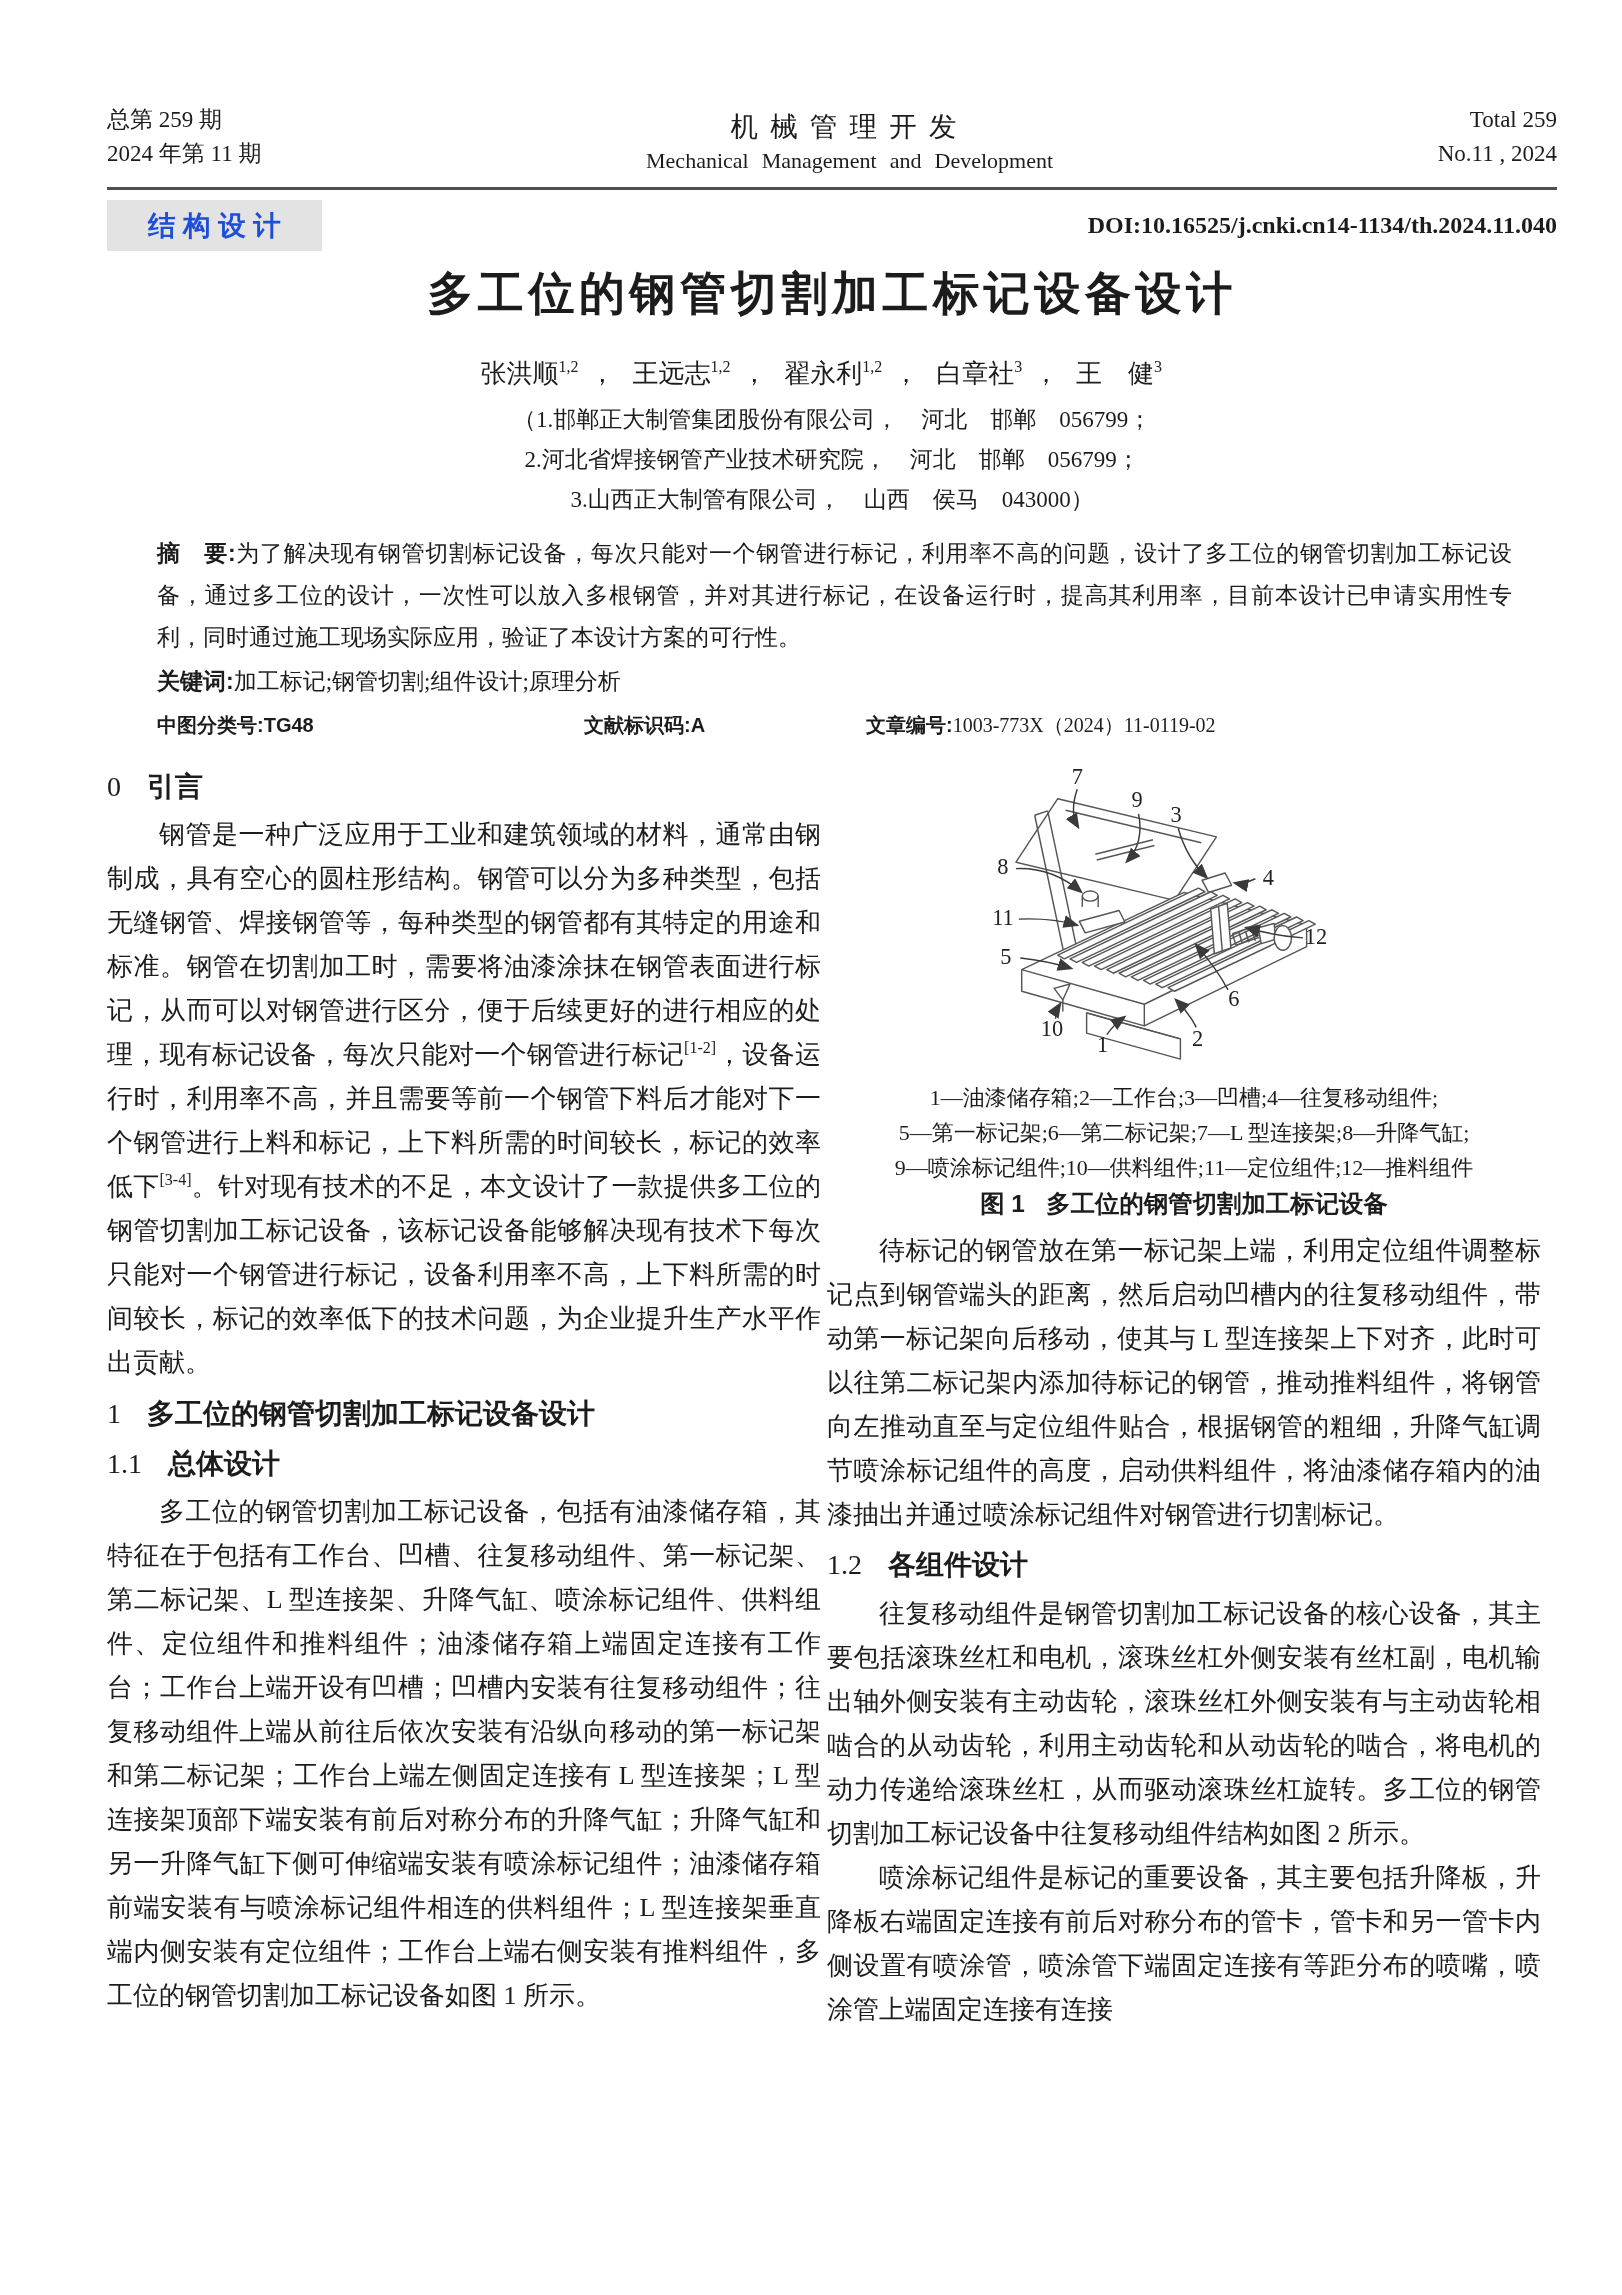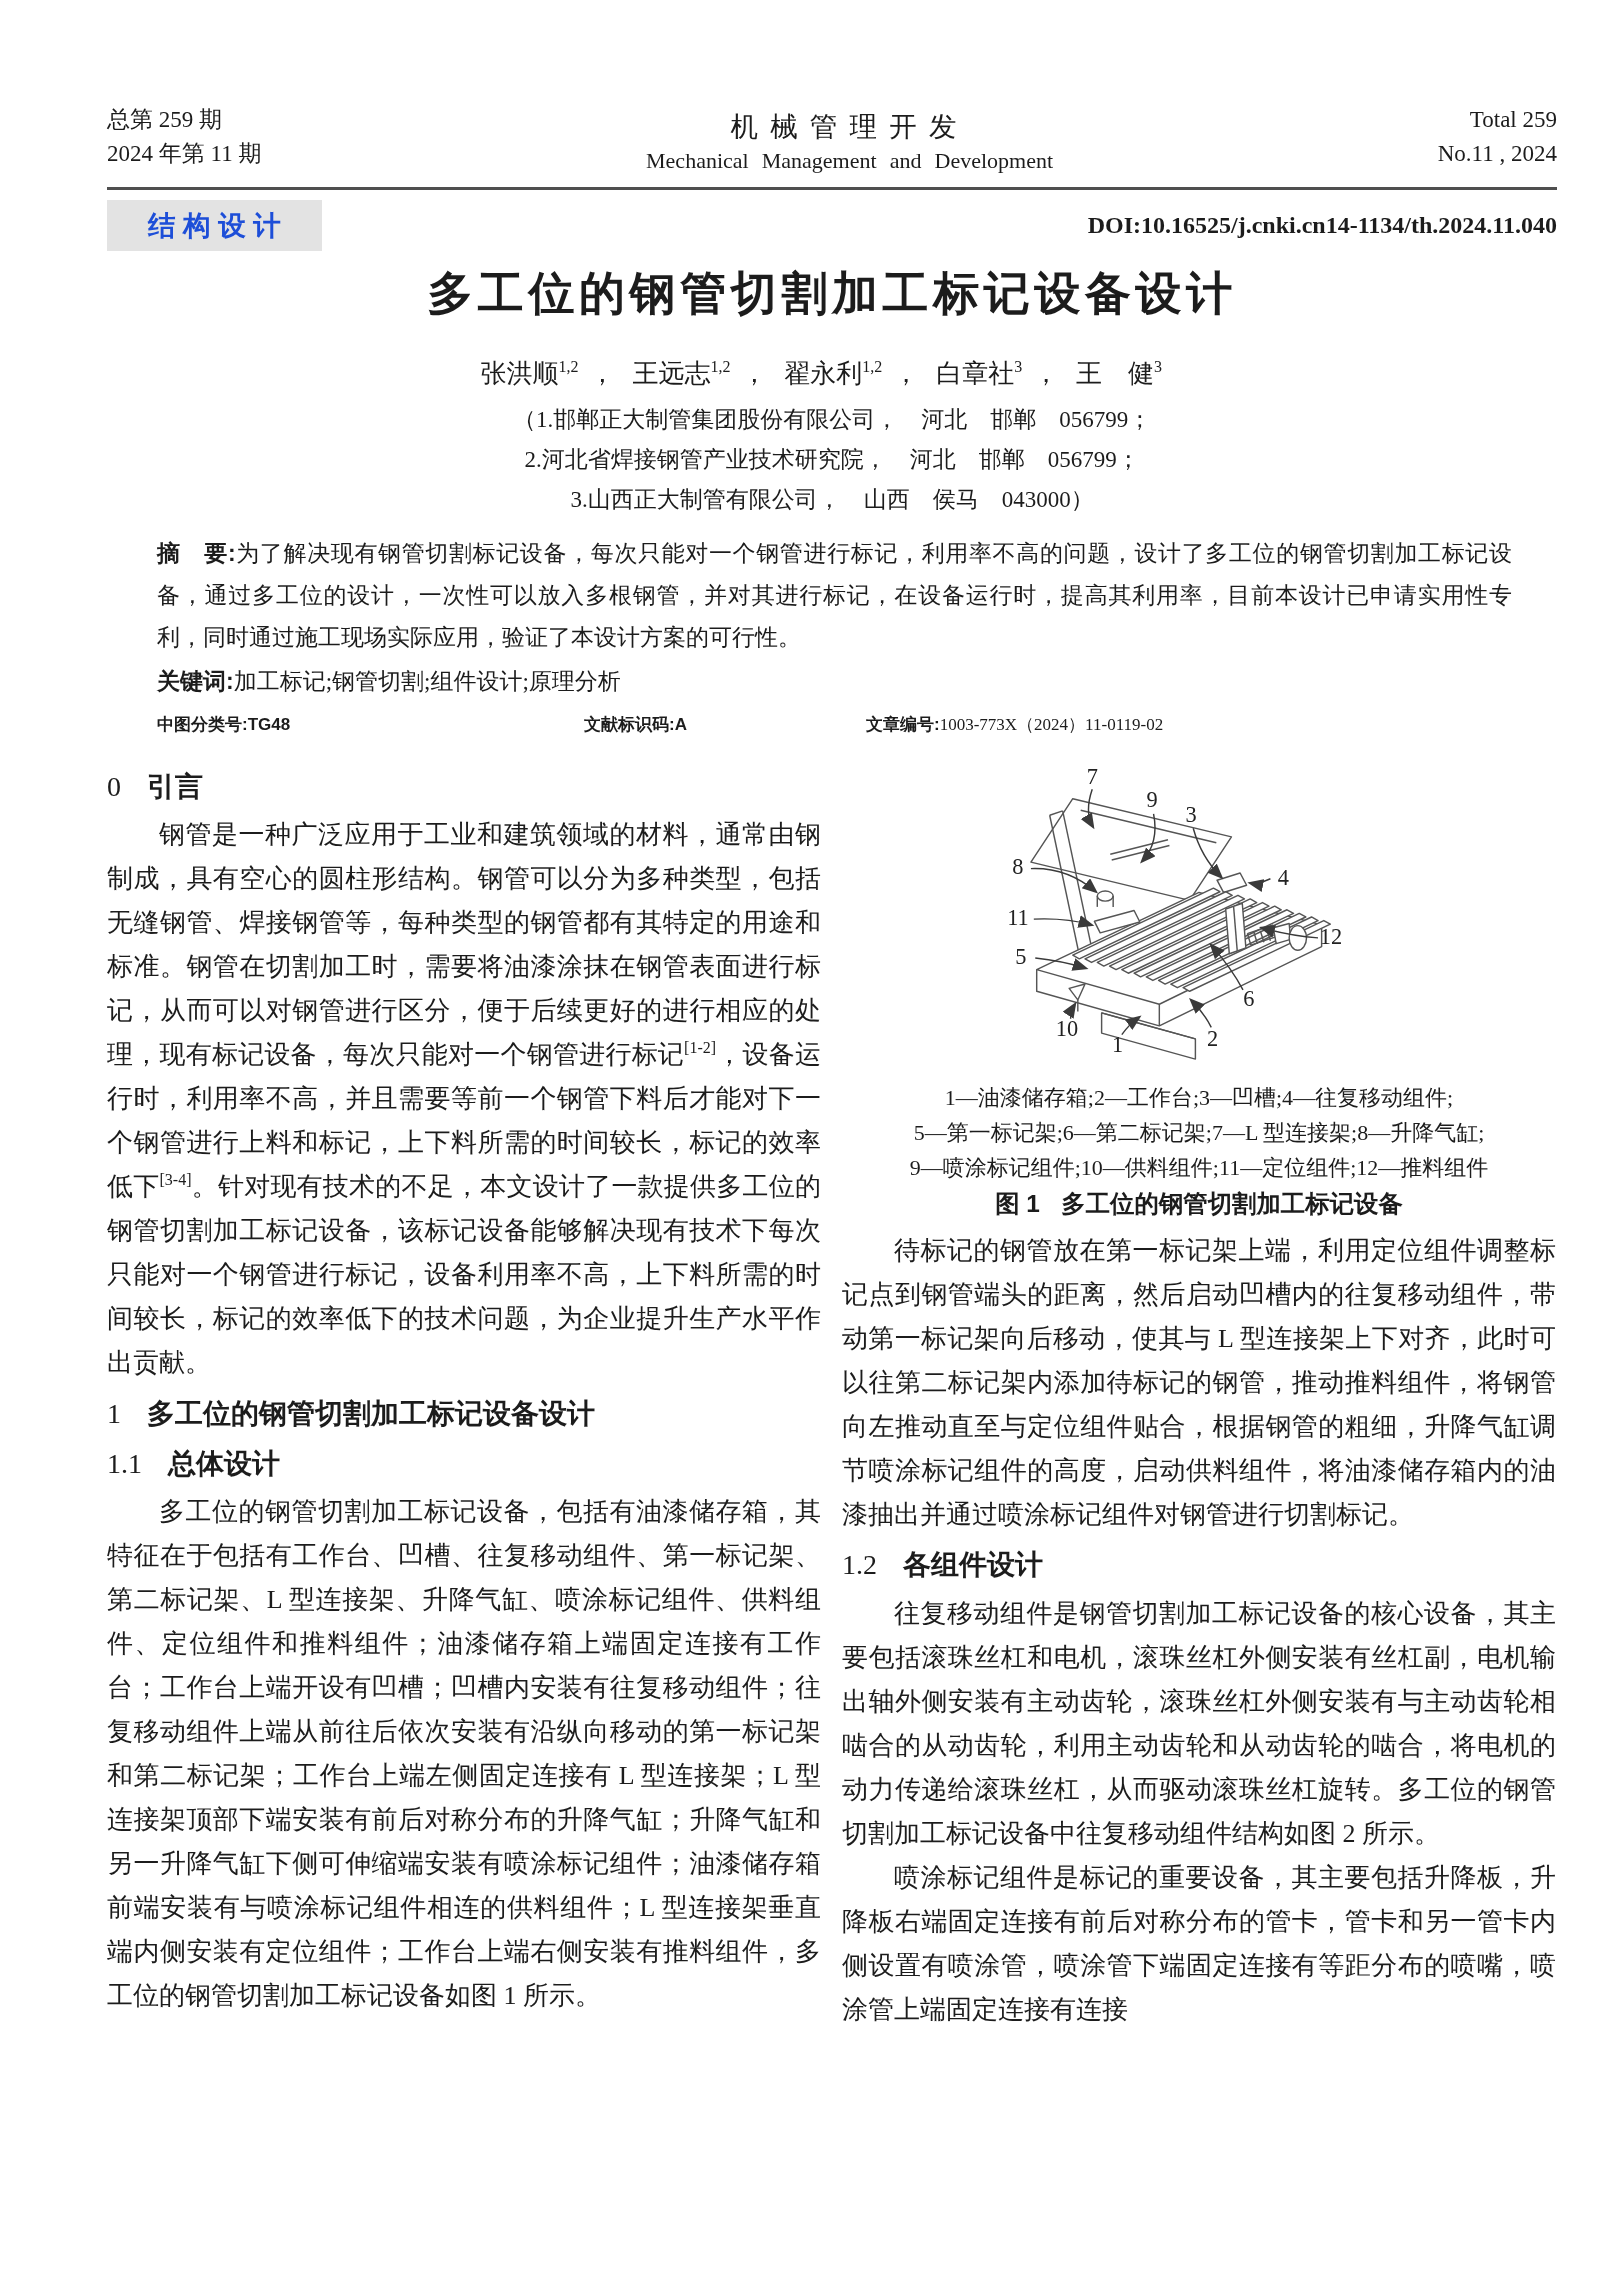--- a/index.html
+++ b/index.html
@@ -30,23 +30,23 @@
   .authors{margin-top:18.3px; text-align:center; font-size:26px; line-height:30.5px;}
   .authors sup{font-size:16px;}
   .authors .sep{margin:0 10.7px;}
   .affils{margin-top:10.7px; text-align:center; font-size:23px; line-height:40px;}
   
   .abstract{margin:12.2px 0 0 50px; width:1355px; font-size:23px; line-height:42px;
     text-align:justify;}
   .lab{font-family:"Liberation Sans","DejaVu Sans",sans-serif; font-weight:700;}
   .keywords{margin-left:50px; width:1355px; font-size:23px; line-height:44px;}
   .meta-row{margin:6.1px 0 0 50px; display:grid; grid-template-columns:427px 282px auto;
-    font-size:17px; line-height:30.5px;}
-  
-  .columns{display:flex; gap:21px; margin-top:18.3px; height:1344px; overflow:hidden;}
+    font-size:20px; line-height:30.5px;}
+  
+  .columns{display:flex; gap:6px; margin-top:18.3px; height:1344px; overflow:hidden;}
   .col{width:714px; font-size:26px; line-height:44px; text-align:justify;}
   .col p{margin:0; text-indent:2em;}
   .sec{font-family:"Liberation Sans","DejaVu Sans",sans-serif; font-weight:700;
     font-size:28px; line-height:44px; margin:6.1px 0 4.6px 0;}
   .sec .num{font-family:"Liberation Serif","DejaVu Serif",serif; font-weight:400;
     margin-right:26px;}
   .refsup{font-size:16px; vertical-align:super; line-height:0;}
   
   .figwrap{width:714px;}
   .figart{display:block; width:714px; height:321px;}

